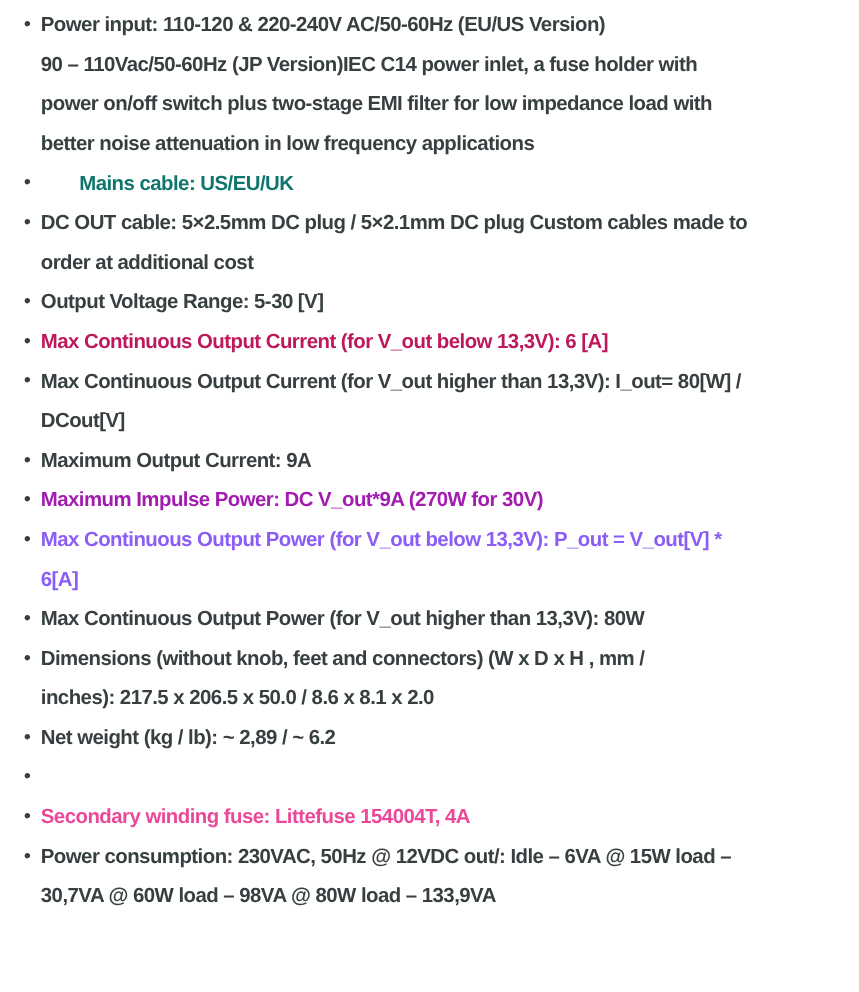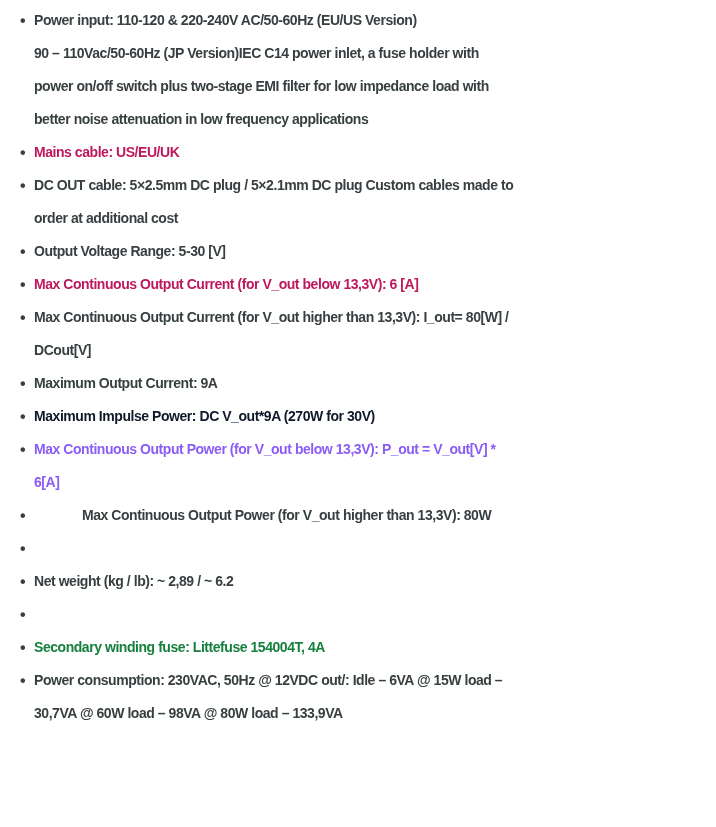--- a/index.html
+++ b/index.html
@@ -30,21 +30,21 @@
   .bullet {
     flex: 0 0 14px;
     width: 14px;
     font-size: 16px;
     line-height: 33px;
     font-weight: 700;
     color: #373f41;
   }
   .item-text {
     white-space: pre;
-    font-size: 14px;
+    font-size: 17px;
     line-height: 33px;
     font-weight: 700;
     color: #373f41;
     letter-spacing: -0.45px;
   }
 </style>
 </head>
 <body style="background: rgb(255, 255, 255);">
 
 <div class="page">
@@ -52,21 +52,21 @@
   <li class="spec-item">
     <span class="bullet" style="color: rgb(55, 63, 65);">•</span>
     <span class="item-text" style="color: rgb(55, 63, 65);">Power input: 110-120 &amp; 220-240V AC/50-60Hz (EU/US Version)
 90 – 110Vac/50-60Hz (JP Version)IEC C14 power inlet, a fuse holder with
 power on/off switch plus two-stage EMI filter for low impedance load with
 better noise attenuation in low frequency applications</span>
   </li>
 
   <li class="spec-item">
     <span class="bullet" style="color: rgb(55, 63, 65);">•</span>
-    <span class="item-text" style="color: #be185d;">Mains cable: US/EU/UK</span>
+    <span class="item-text" style="color: #0f766e; margin-left: 32px;">Mains cable: US/EU/UK</span>
   </li>
 
   <li class="spec-item">
     <span class="bullet" style="color: rgb(55, 63, 65);">•</span>
     <span class="item-text" style="color: rgb(55, 63, 65);">DC OUT cable: 5×2.5mm DC plug / 5×2.1mm DC plug Custom cables made to
 order at additional cost</span>
   </li>
 
   <li class="spec-item">
     <span class="bullet" style="color: rgb(55, 63, 65);">•</span>
@@ -84,50 +84,52 @@
 DCout[V]</span>
   </li>
 
   <li class="spec-item">
     <span class="bullet" style="color: rgb(55, 63, 65);">•</span>
     <span class="item-text" style="color: rgb(55, 63, 65);">Maximum Output Current: 9A</span>
   </li>
 
   <li class="spec-item">
     <span class="bullet" style="color: rgb(55, 63, 65);">•</span>
-    <span class="item-text" style="color: #0f172a;">Maximum Impulse Power: DC V_out*9A (270W for 30V)</span>
+    <span class="item-text" style="color: #a21caf;">Maximum Impulse Power: DC V_out*9A (270W for 30V)</span>
   </li>
 
   <li class="spec-item">
     <span class="bullet" style="color: rgb(55, 63, 65);">•</span>
     <span class="item-text" style="color: #8b5cf6;">Max Continuous Output Power (for V_out below 13,3V): P_out = V_out[V] *
 6[A]</span>
   </li>
 
   <li class="spec-item">
     <span class="bullet" style="color: rgb(55, 63, 65);">•</span>
-    <span class="item-text" style="color: rgb(55, 63, 65); margin-left: 48px;">Max Continuous Output Power (for V_out higher than 13,3V): 80W</span>
+    <span class="item-text" style="color: rgb(55, 63, 65);">Max Continuous Output Power (for V_out higher than 13,3V): 80W</span>
   </li>
 
   <li class="spec-item">
     <span class="bullet" style="color: rgb(55, 63, 65);">•</span>
+    <span class="item-text" style="color: rgb(55, 63, 65);">Dimensions (without knob, feet and connectors) (W x D x H , mm /
+inches): 217.5 x 206.5 x 50.0 / 8.6 x 8.1 x 2.0</span>
   </li>
 
   <li class="spec-item">
     <span class="bullet" style="color: rgb(55, 63, 65);">•</span>
     <span class="item-text" style="color: rgb(55, 63, 65);">Net weight (kg / lb): ~ 2,89 / ~ 6.2</span>
   </li>
 
   <li class="spec-item">
     <span class="bullet" style="color: rgb(55, 63, 65);">•</span>
   </li>
 
   <li class="spec-item">
     <span class="bullet" style="color: rgb(55, 63, 65);">•</span>
-    <span class="item-text" style="color: #15803d;">Secondary winding fuse: Littefuse 154004T, 4A</span>
+    <span class="item-text" style="color: #ec4899;">Secondary winding fuse: Littefuse 154004T, 4A</span>
   </li>
 
   <li class="spec-item">
     <span class="bullet" style="color: rgb(55, 63, 65);">•</span>
     <span class="item-text" style="color: rgb(55, 63, 65);">Power consumption: 230VAC, 50Hz @ 12VDC out/: Idle – 6VA @ 15W load –
 30,7VA @ 60W load – 98VA @ 80W load – 133,9VA</span>
   </li>
 </ul>
 </div>
 

